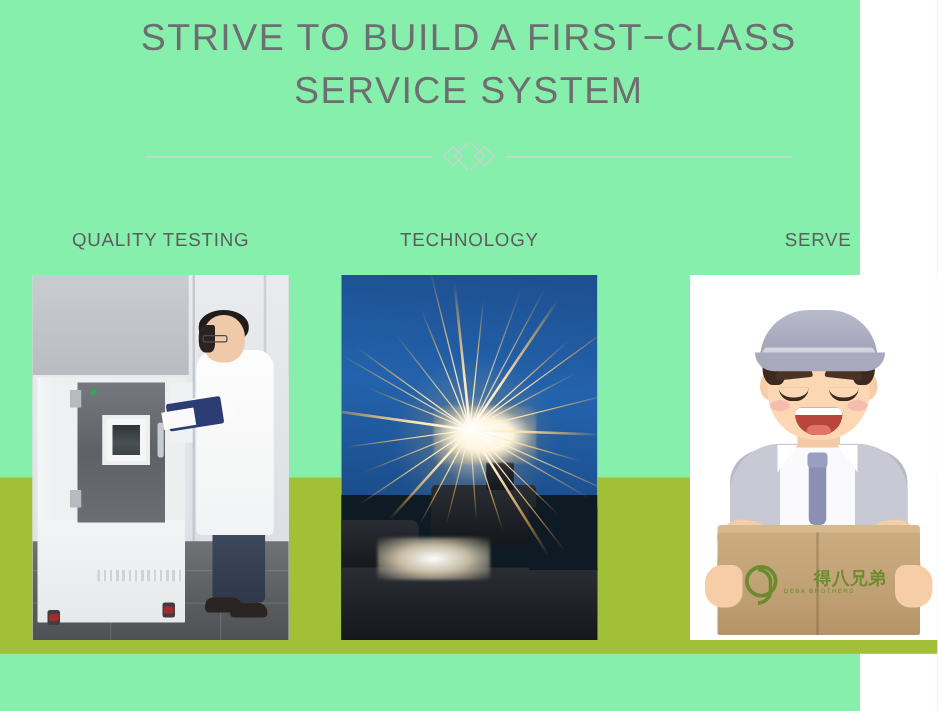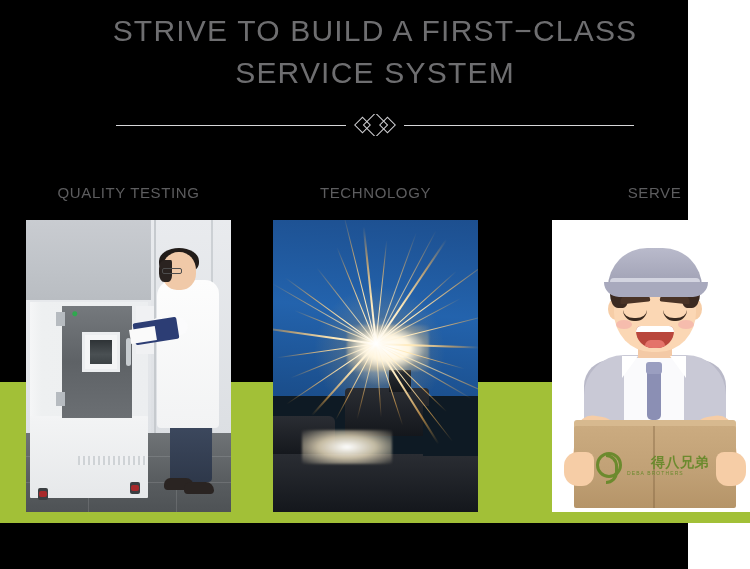--- a/index.html
+++ b/index.html
@@ -2,21 +2,21 @@
 <html><head>
 <meta charset="utf-8">
 <style>
   * { margin:0; padding:0; box-sizing:border-box; }
   html, body {
     width:750px; height:569px;
     background:#ffffff;
     font-family:"Liberation Sans", sans-serif;
     overflow:hidden;
   }
-  .page { position:relative; width:688px; height:569px; background:#000000; }
+  .page { position:relative; width:688px; height:569px; background:#86efac; }
 
   
   .header { position:absolute; left:0; top:0; width:750px; padding-top:10px; text-align:center; }
   .headline {
     font-size:30px; line-height:42px; letter-spacing:1.2px;
     color:#6e6e70; font-weight:300; white-space:pre-line;
     font-family:"Liberation Sans", sans-serif;
   }
 
   

